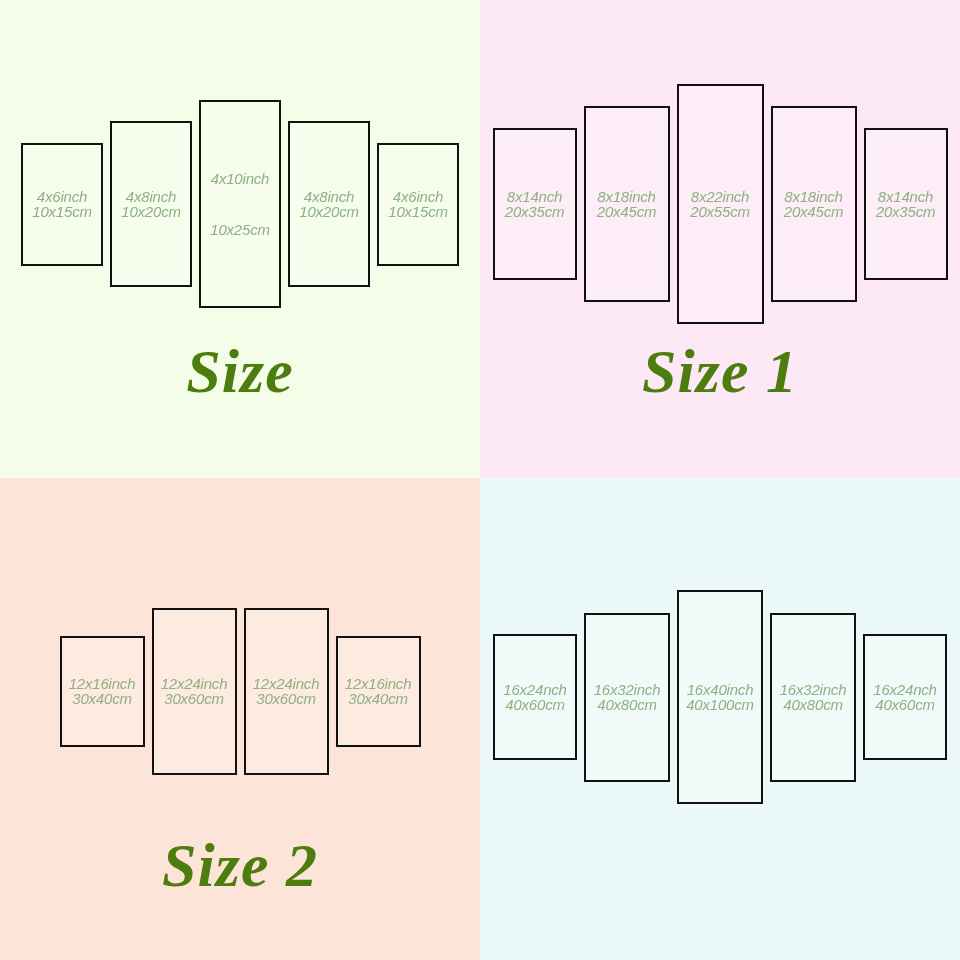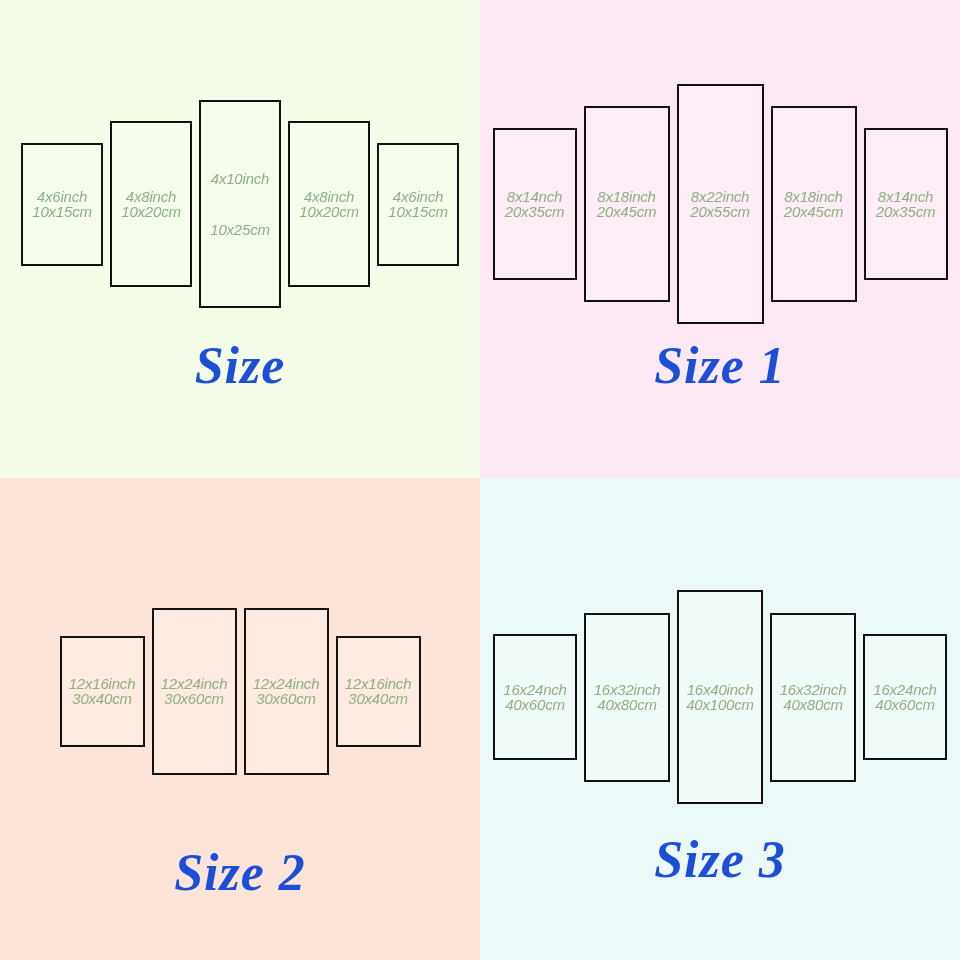--- a/index.html
+++ b/index.html
@@ -46,29 +46,29 @@
     letter-spacing:-0.2px;
     text-align:center;
   }
   .title{
     position:absolute;
     left:0;right:0;
     text-align:center;
     font-family:"Liberation Serif", serif;
     font-weight:bold;
     font-style:italic;
-    font-size:52px;
-    color:#1d4ed8;
+    font-size:62px;
+    color:#4d7c0f;
     letter-spacing:1px;
   }
 
   
   #q0 .title{top:336px;}
   #q1 .title{top:336px;}
-  #q2 .title{top:365px;}
+  #q2 .title{top:352px;}
   #q3 .title{top:352px;}
 
   
   #q0 .panels{top:100px;height:208px;}
   #q1 .panels{top:84px;height:240px;}
   #q2 .panels{top:93px;height:240px;}
   #q3 .panels{top:103px;height:232px;}
 </style>
 </head>
 <body>
@@ -165,16 +165,15 @@
         </div>
         <div class="panel" style="width: 86px; height: 169px;">
           <div class="lbl">16x32inch</div>
           <div class="lbl">40x80cm</div>
         </div>
         <div class="panel" style="width: 84px; height: 126px;">
           <div class="lbl">16x24nch</div>
           <div class="lbl">40x60cm</div>
         </div>
       </div>
-    <div class="title">Size 3</div>
   </div>
 
 </div>
 
 </body></html>

